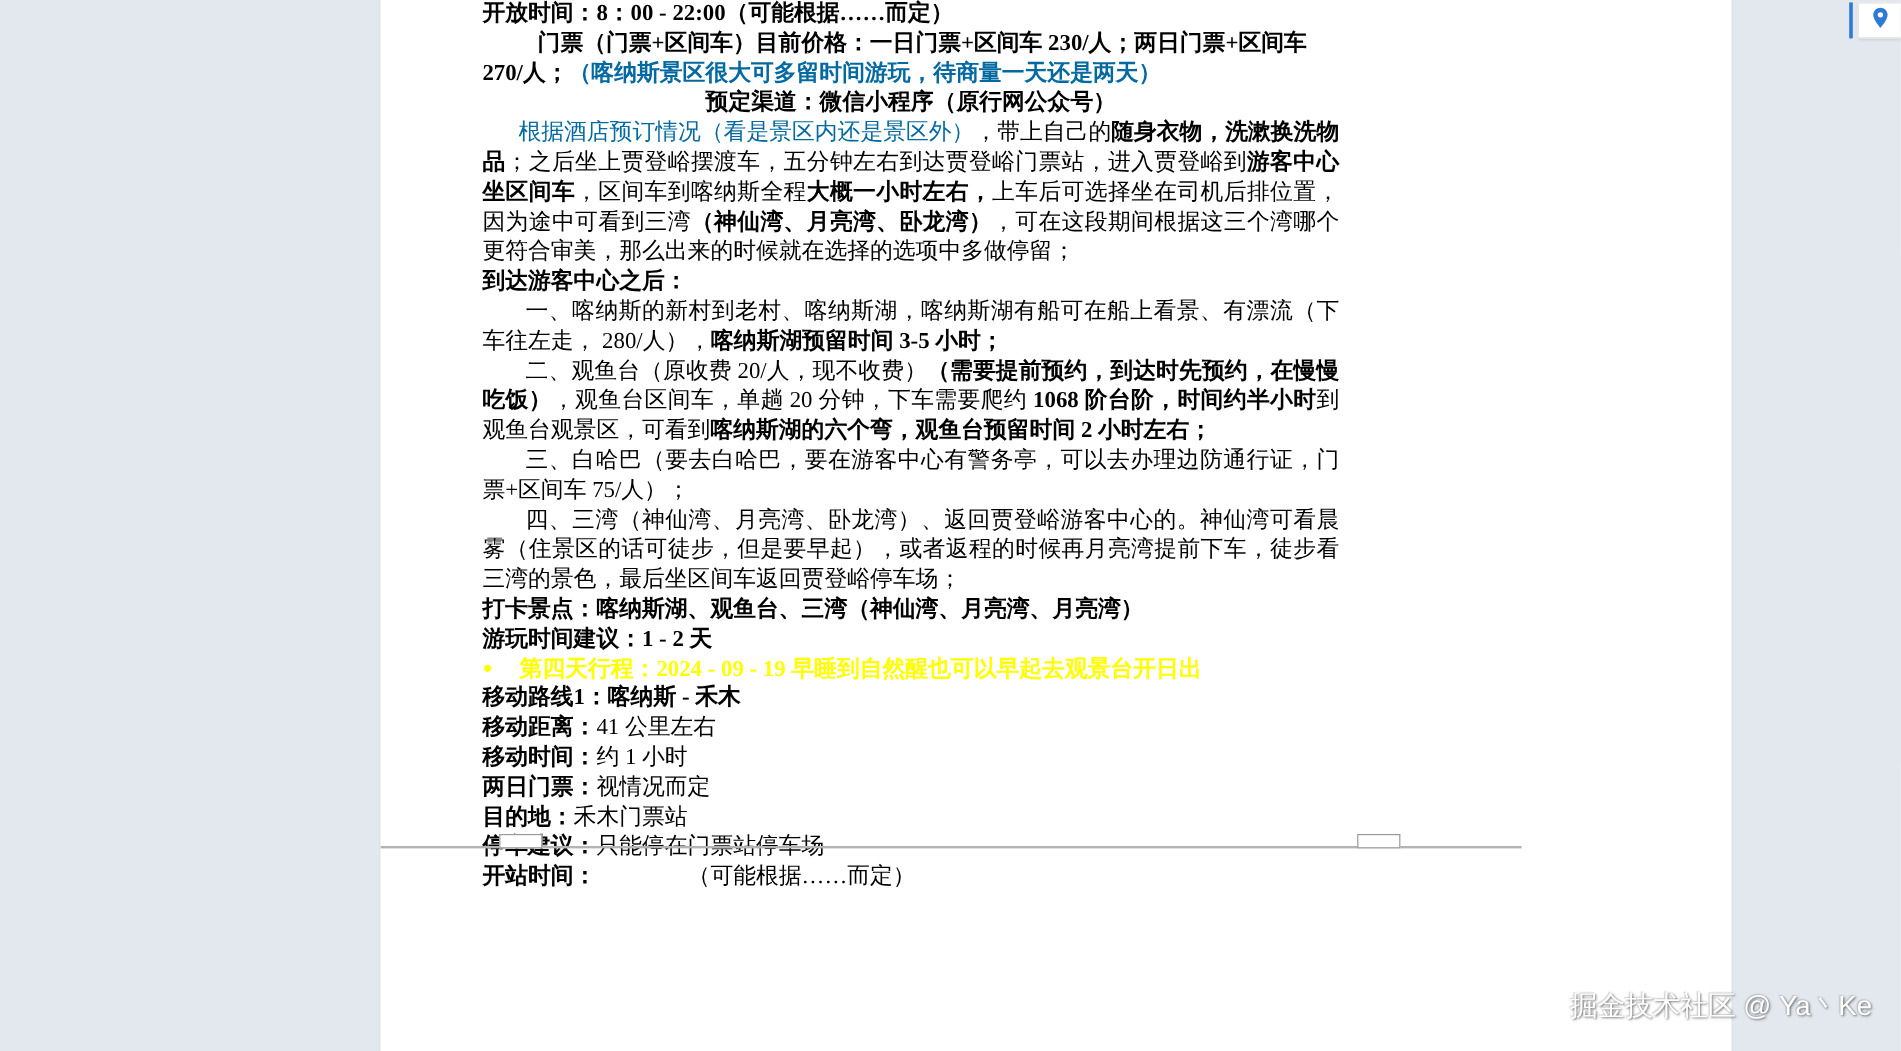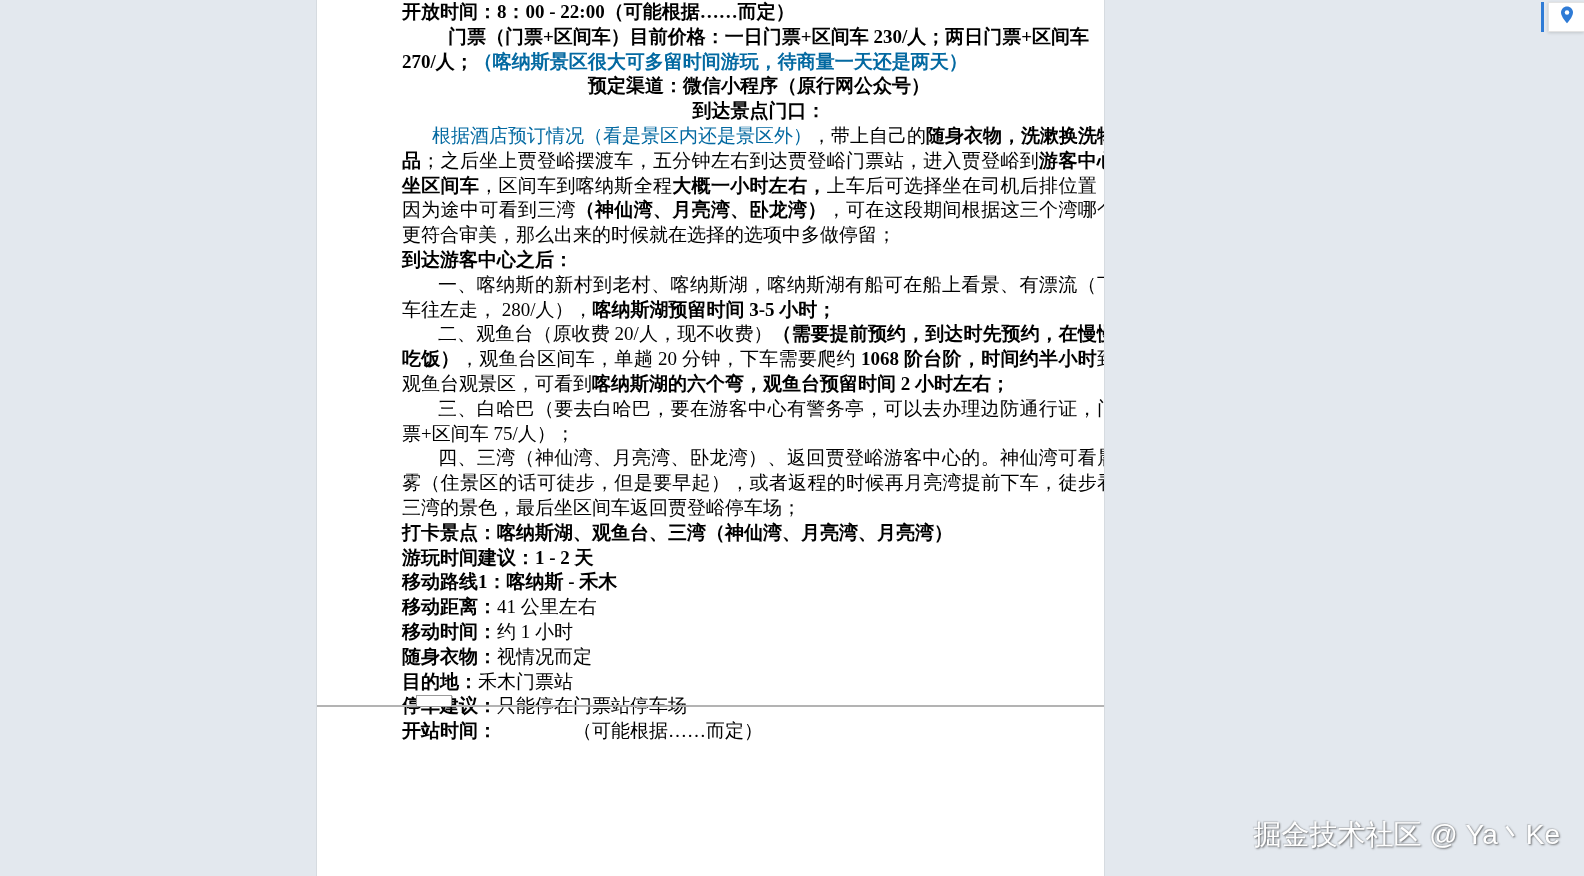--- a/index.html
+++ b/index.html
@@ -3,21 +3,21 @@
 <meta charset="utf-8">
 <style>
   html,body{margin:0;padding:0;}
   body{
     width:1584px;height:876px;overflow:hidden;position:relative;
     background:#e3e8ee;
     font-family:"Liberation Serif","DejaVu Serif",serif;
   }
   
   .doc{
-    position:absolute;left:316px;top:0;width:789px;height:876px;
+    position:absolute;left:316px;top:0;width:1128px;height:876px;
     background:#ffffff;box-sizing:border-box;
     border-left:1px solid #d6dbe0;border-right:1px solid #d6dbe0;
     overflow:hidden;
   }
   .doc-content{
     position:relative;margin-left:85px;width:714px;
     font-size:19px;line-height:24.8px;color:#000;
   }
   .doc-content p{margin:0;padding:0;}
   .b{font-weight:bold;}
@@ -46,45 +46,45 @@
   .pin-bar{width:3px;height:30px;background:#2e7bd6;margin-right:4px;}
   .pin-box{
     width:35px;height:28px;background:#fff;border:1px solid #e3e3e3;border-right:none;
     display:flex;align-items:center;justify-content:center;
     box-shadow:0 1px 3px rgba(0,0,0,.15);cursor:pointer;
   }
   
   .watermark{
     position:absolute;right:24px;bottom:22px;
     font-family:"Liberation Sans","DejaVu Sans",sans-serif;
-    font-size:28px;color:#ffffff;white-space:nowrap;
+    font-size:23px;color:#ffffff;white-space:nowrap;
     text-shadow:1px 1px 2px rgba(40,40,40,.65), -1px -1px 1px rgba(90,90,90,.25);
   }
 </style>
 </head>
 <body>
 
 <div class="doc">
   <div class="doc-content">
       <p class="p-h2 cut"><span class="b">开放时间：8：00 - 22:00（可能根据……而定）</span></p>
       <p class="p-price"><span class="b">门票（门票+区间车）目前价格：一日门票+区间车 230/人；两日门票+区间车 270/人；</span><span class="b c-blue">（喀纳斯景区很大可多留时间游玩，待商量一天还是两天）</span></p>
       <p class="p-label"><span class="b">预定渠道：微信小程序（原行网公众号）</span></p>
-      <p class="p-label"><span class="b">到达景点门口：</span></p>
       <p class="p-body"><span class="c-blue">根据酒店预订情况（看是景区内还是景区外）</span><span>，带上自己的</span><span class="b">随身衣物，洗漱换洗物品</span><span>；之后坐上贾登峪摆渡车，五分钟左右到达贾登峪门票站，进入贾登峪到</span><span class="b">游客中心坐区间车</span><span>，区间车到喀纳斯全程</span><span class="b">大概一小时左右，</span><span>上车后可选择坐在司机后排位置，因为途中可看到三湾</span><span class="b">（神仙湾、月亮湾、卧龙湾）</span><span>，可在这段期间根据这三个湾哪个更符合审美，那么出来的时候就在选择的选项中多做停留；</span></p>
       <p class="p-h2 mt27"><span class="b">到达游客中心之后：</span></p>
       <p class="p-item"><span>一、喀纳斯的新村到老村、喀纳斯湖，喀纳斯湖有船可在船上看景、有漂流（下车往左走， 280/人），</span><span class="b">喀纳斯湖预留时间 3-5 小时；</span></p>
       <p class="p-item"><span>二、观鱼台（原收费 20/人，现不收费）</span><span class="b">（需要提前预约，到达时先预约，在慢慢吃饭）</span><span>，观鱼台区间车，单趟 20 分钟，下车需要爬约 </span><span class="b">1068 阶台阶，时间约半小时</span><span>到观鱼台观景区，可看到</span><span class="b">喀纳斯湖的六个弯，观鱼台预留时间 2 小时左右；</span></p>
       <p class="p-item"><span>三、白哈巴（要去白哈巴，要在游客中心有警务亭，可以去办理边防通行证，门票+区间车 75/人）；</span></p>
       <p class="p-item"><span>四、三湾（神仙湾、月亮湾、卧龙湾）、返回贾登峪游客中心的。神仙湾可看晨雾（住景区的话可徒步，但是要早起），或者返程的时候再月亮湾提前下车，徒步看三湾的景色，最后坐区间车返回贾登峪停车场；</span></p>
       <p class="p-h2 mt24"><span class="b">打卡景点：喀纳斯湖、观鱼台、三湾（神仙湾、月亮湾、月亮湾）</span></p>
       <p class="p-h2"><span class="b">游玩时间建议：1 - 2 天</span></p>
+      <p class="p-yellow mt23"><span class="c-yellow bullet">●</span><span class="b c-yellow">第四天行程：2024 - 09 - 19  早睡到自然醒也可以早起去观景台开日出</span></p>
       <p class="p-h2 mt11"><span class="b">移动路线1：喀纳斯 - 禾木</span></p>
       <p class="p-h2"><span class="b">移动距离：</span><span>41 公里左右</span></p>
       <p class="p-h2"><span class="b">移动时间：</span><span>约 1 小时</span></p>
-      <p class="p-h2"><span class="b">随身衣物：</span><span>视情况而定</span></p>
+      <p class="p-h2"><span class="b">两日门票：</span><span>视情况而定</span></p>
       <p class="p-h2"><span class="b">目的地：</span><span>禾木门票站</span></p>
       <p class="p-h2"><span class="b">停车建议：</span><span>只能停在门票站停车场</span></p>
       <p class="p-h2"><span class="b">开站时间：</span><span>　　　　（可能根据……而定）</span></p>
     </div>
   <div class="page-divider"></div>
   <div class="notch notch-left"></div>
   <div class="notch notch-right"></div>
 </div>
 
 <div class="pin-widget">

